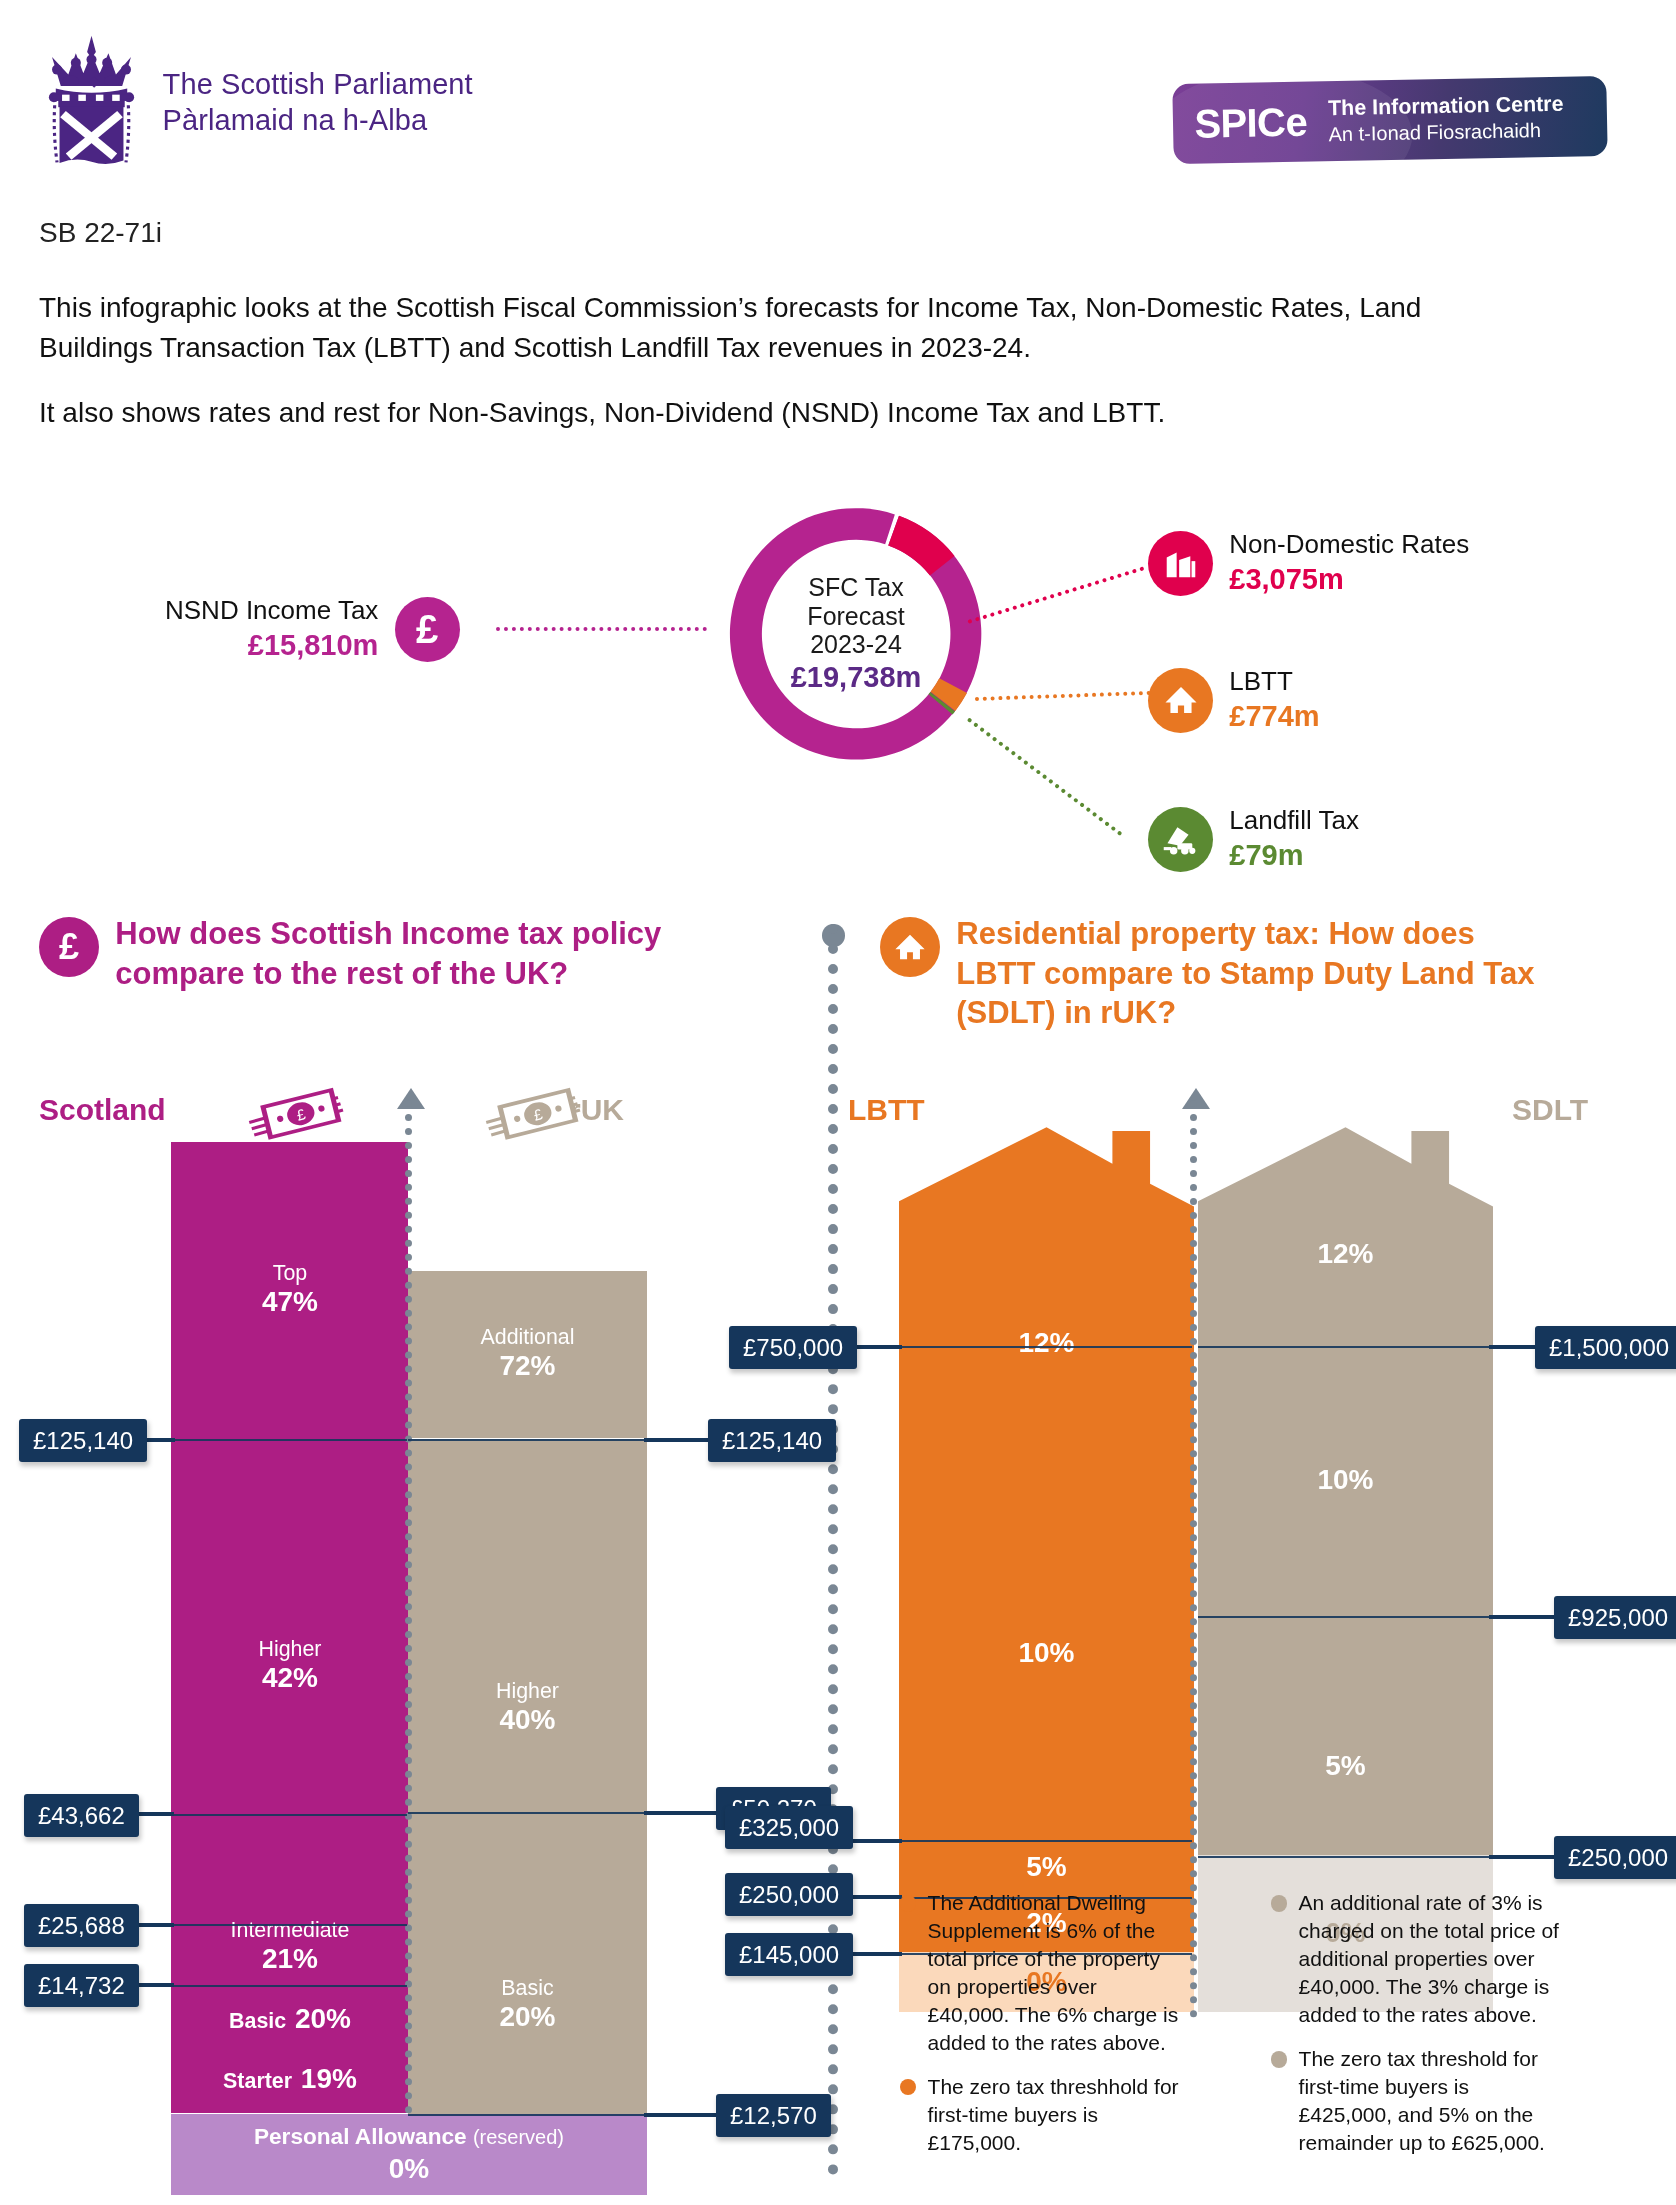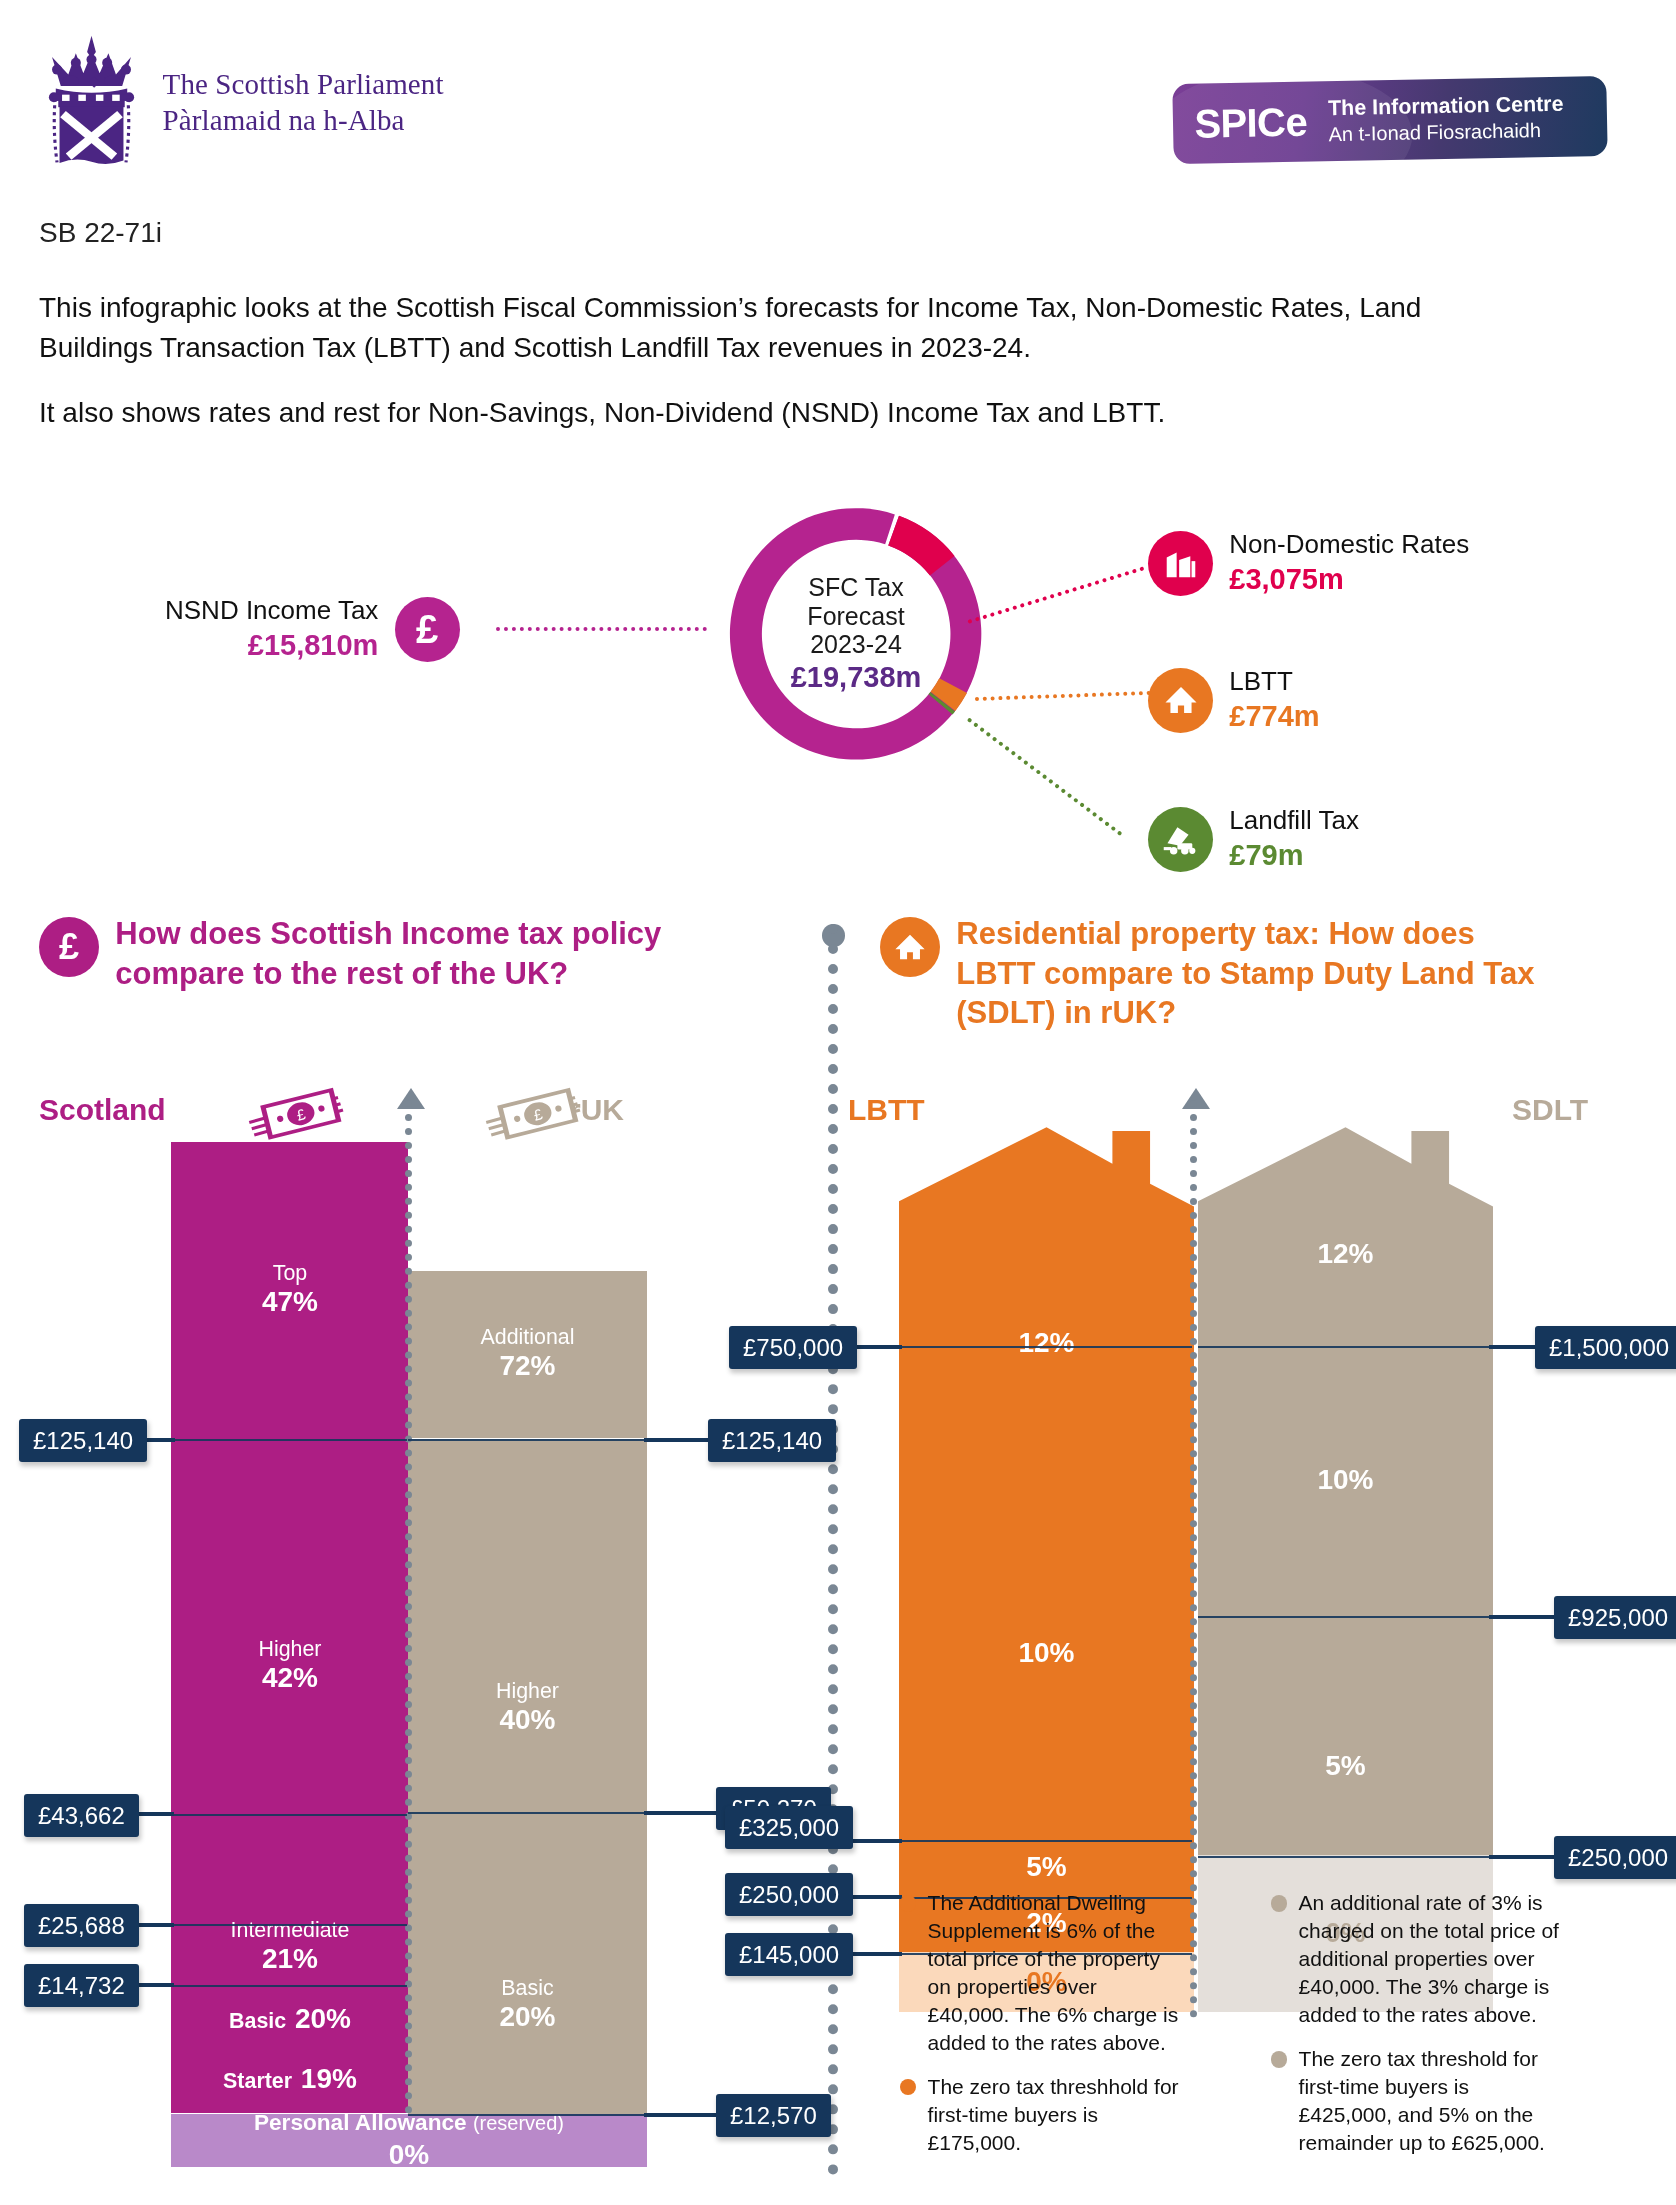--- a/index.html
+++ b/index.html
@@ -10,21 +10,21 @@
     font-family: "Liberation Sans", sans-serif;
     color: #000;
     overflow: hidden;
   }
 
   
   #header { position:absolute; left:0; top:0; width:1676px; height:207px; }
   #sp-logo { position:absolute; left:38px; top:30px; width:484px; height:145px; display:flex; align-items:center; gap:17.6px; }
   #sp-logo .crest { width:107px; height:141px; flex:0 0 107px; }
   #sp-logo .wordmark { display:flex; flex-direction:column; justify-content:center; }
-  #sp-logo .wordmark span { color:#4B2583; font-size:29px; line-height:1.22; letter-spacing:0.1px; font-family:Liberation Serif, serif; }
+  #sp-logo .wordmark span { color:#4B2583; font-size:29px; line-height:1.22; letter-spacing:0.1px; font-family:Liberation Sans, sans-serif; }
 
   #spice-badge {
     position:absolute; right:69px; top:80px;
     width:434px; height:80px;
     border-radius:16.3px;
     background:linear-gradient(100deg,#7A3E96 0%, #6A3B90 30%, #45396F 62%, #1E3A5F 100%);
     display:flex; align-items:center; padding:0 21.4px; gap:21.4px;
     transform: rotate(-1.1deg);
     overflow:hidden;
   }
@@ -368,21 +368,21 @@
   <div class="band" style="left:408px; top:915px; width:239px; height:0;"></div>
   <div class="band" style="left:408px; top:915px; width:239px; height:137px; background:#B7AA99; position:absolute;"></div>
   <div class="band" style="left:408px; top:835px; width:239px; height:217px; background:#B7AA99; position:absolute;">
     <div class="bname">Basic</div>
     <div class="bpct">20%</div>
   </div>
 
   <div style="position:absolute; left:405px; top:38px; width:7.5px; height:1014px; border-left:7.5px dotted #7A8794;"></div>
 
   <div id="pa-dotted" style="top:1052px;"></div>
-  <div id="pa-band" style="top:1052px; height:53px;">
+  <div id="pa-band" style="top:1052px; height:81px;">
     <div class="pa-line1">
       <span>Personal Allowance</span>
       <span class="reserved">(reserved)</span>
     </div>
     <div class="pa-line2">0%</div>
   </div>
 
   <div class="hairline" style="left:171px; top:377px; width:236px;"></div>
   <div class="leader" style="left:74px; top:376px; width:101px;"></div>
   <div class="thresh" style="left:19px; top:357px;">£125,140</div>

